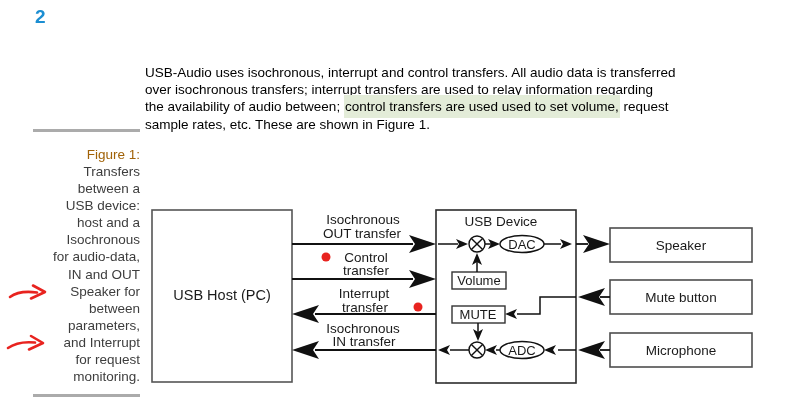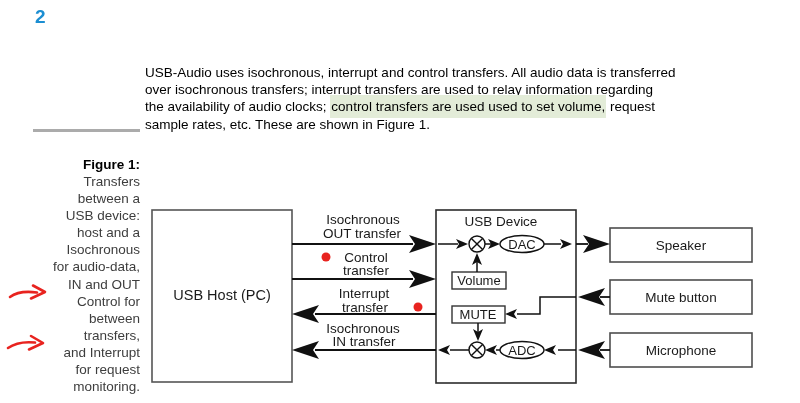--- a/index.html
+++ b/index.html
@@ -19,21 +19,21 @@
     font-size:13.5px;line-height:17.2px;color:#000000;margin-top:21px;
   }
   .hl{background:#e3ecd8;padding:4px 1px;}
   
   .caption{
     position:absolute;left:20px;top:129px;width:120px;text-align:right;
     font-size:13.5px;line-height:17.1px;color:#3d3d3d;
   }
   .rule{margin-left:auto;width:107px;height:3px;background:#ababab;}
   .rule-bottom{margin-top:9px;}
-  .cap-label{margin-top:24px;line-height:17px;font-weight:bold;color:#000000;}
+  .cap-label{margin-top:14px;line-height:17px;font-weight:normal;color:#a16207;}
   
   .diagram{position:absolute;left:0;top:0;width:800px;height:403px;}
   .diagram text{
     font-family:"Liberation Sans","DejaVu Sans",sans-serif;
     fill:#1a1a1a;text-anchor:middle;
   }
   .t13{font-size:13.5px;}
   .t14{font-size:14.5px;}
   .t12{font-size:13px;}
 </style>
@@ -42,37 +42,37 @@
 
 <div class="page">
 
   <header class="heading">
     <span>2</span>
   </header>
 
   <div class="body-text">
     <div>USB-Audio uses isochronous, interrupt and control transfers. All audio data is transferred</div>
     <div>over isochronous transfers; interrupt transfers are used to relay information regarding</div>
-    <div><span>the availability of audio clocks; </span><span class="hl">control transfers are used used to set volume,</span><span> request</span></div>
+    <div><span>the availability of audio between; </span><span class="hl">control transfers are used used to set volume,</span><span> request</span></div>
     <div>sample rates, etc. These are shown in Figure 1.</div>
   </div>
 
   <aside class="caption">
     <div class="rule"></div>
     <div class="cap-label">Figure 1:</div>
     <div>Transfers</div>
     <div>between a</div>
     <div>USB device:</div>
     <div>host and a</div>
     <div>Isochronous</div>
     <div>for audio-data,</div>
     <div>IN and OUT</div>
-    <div>Control for</div>
+    <div>Speaker for</div>
     <div>between</div>
-    <div>transfers,</div>
+    <div>parameters,</div>
     <div>and Interrupt</div>
     <div>for request</div>
     <div>monitoring.</div>
     <div class="rule rule-bottom"></div>
   </aside>
 
   <svg class="diagram" viewBox="0 0 800 403">
 
     <rect x="152" y="210" width="140" height="172" fill="none" stroke="#555555" stroke-width="1.6"></rect>
     <text class="t14" x="222" y="300">USB Host (PC)</text>

